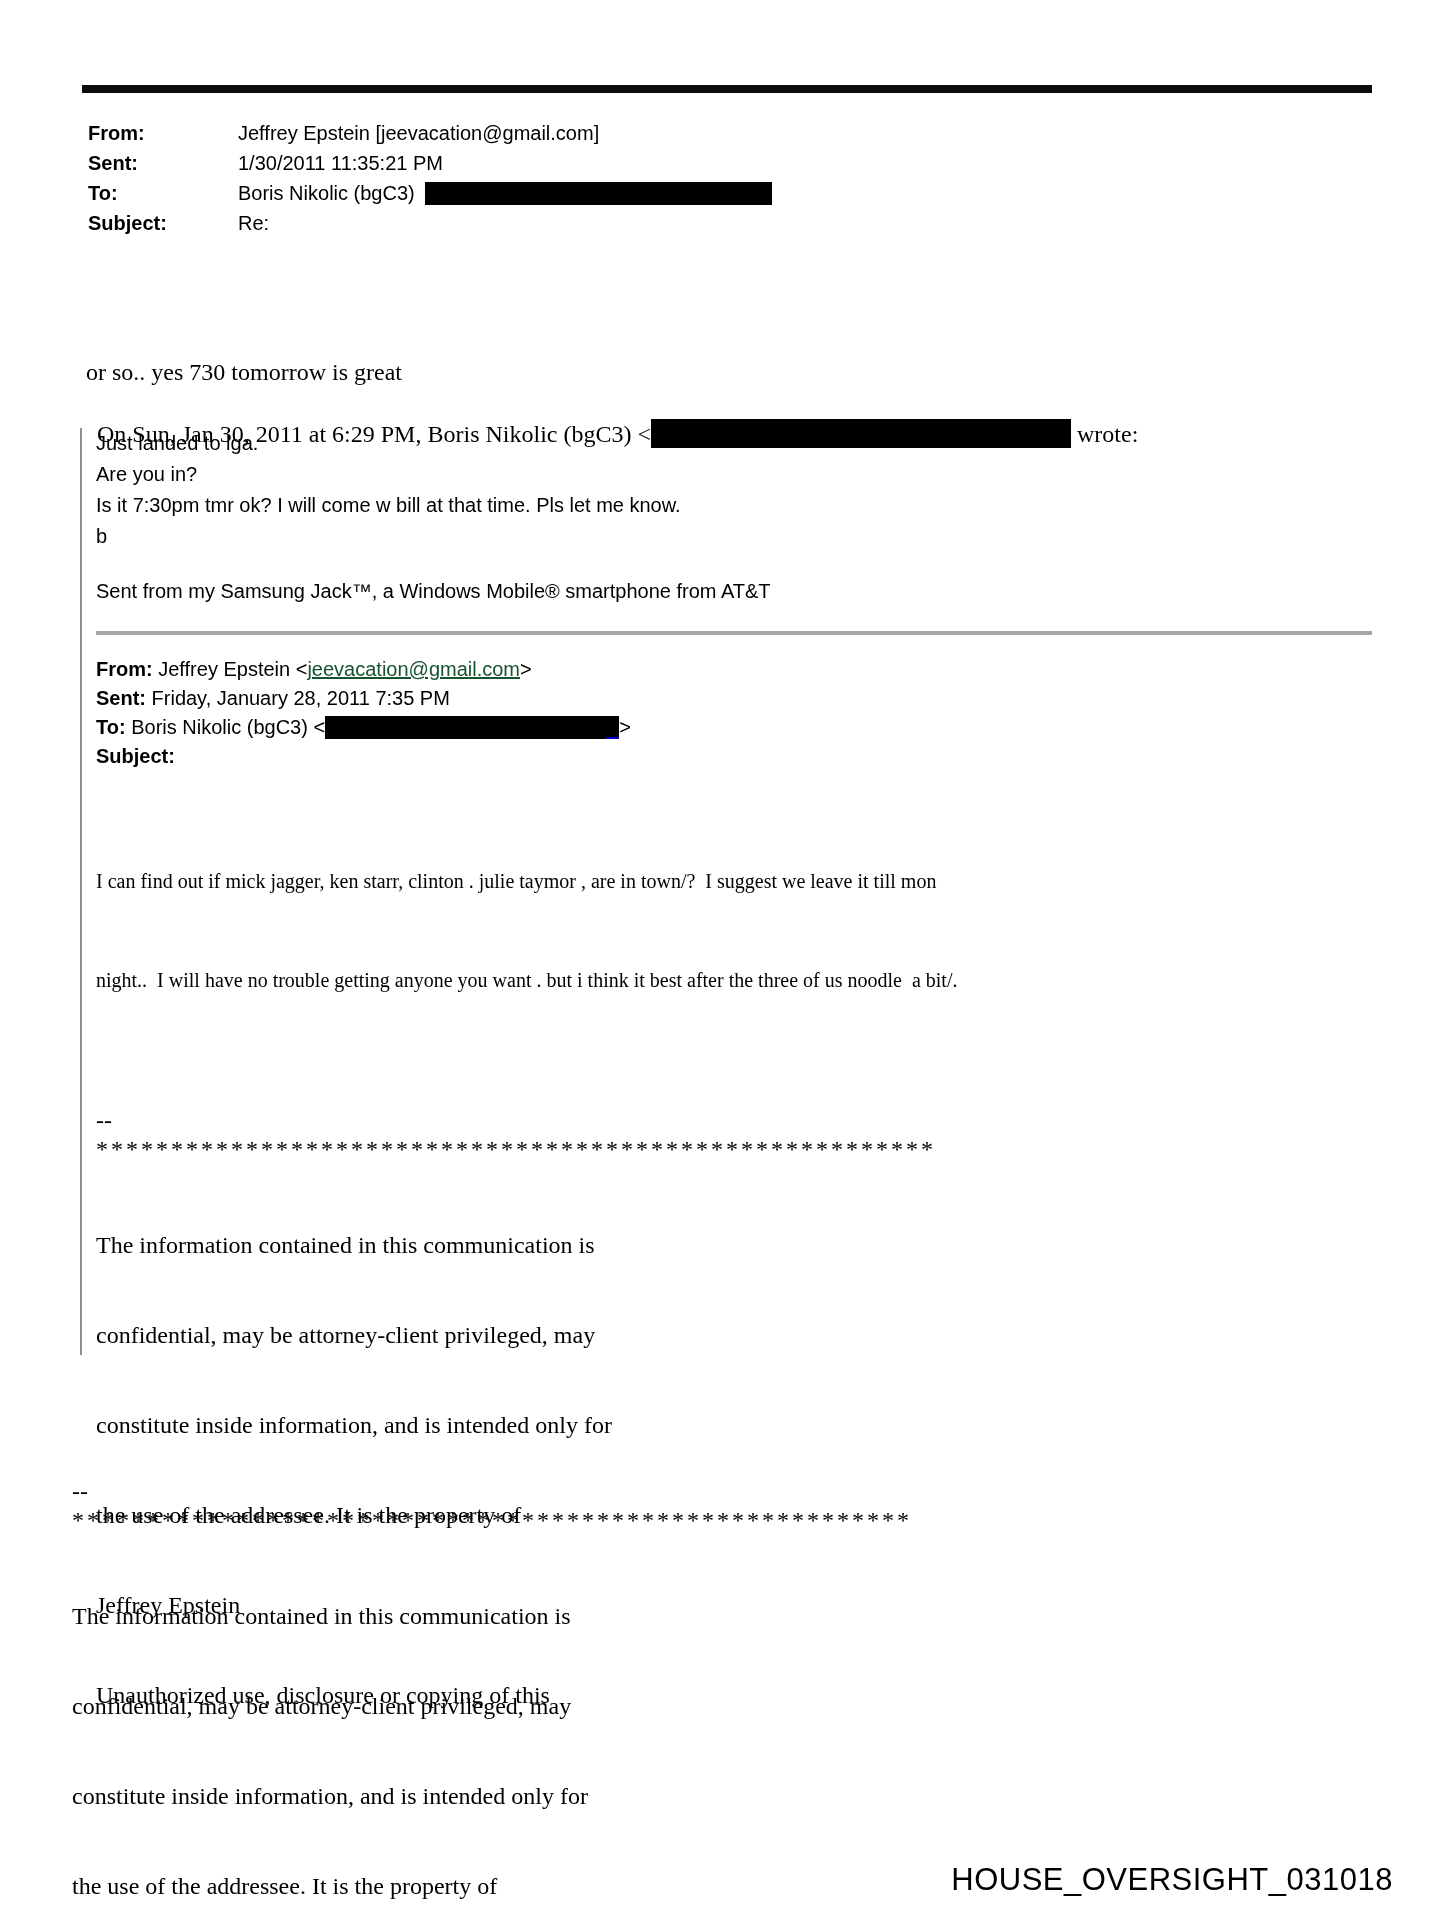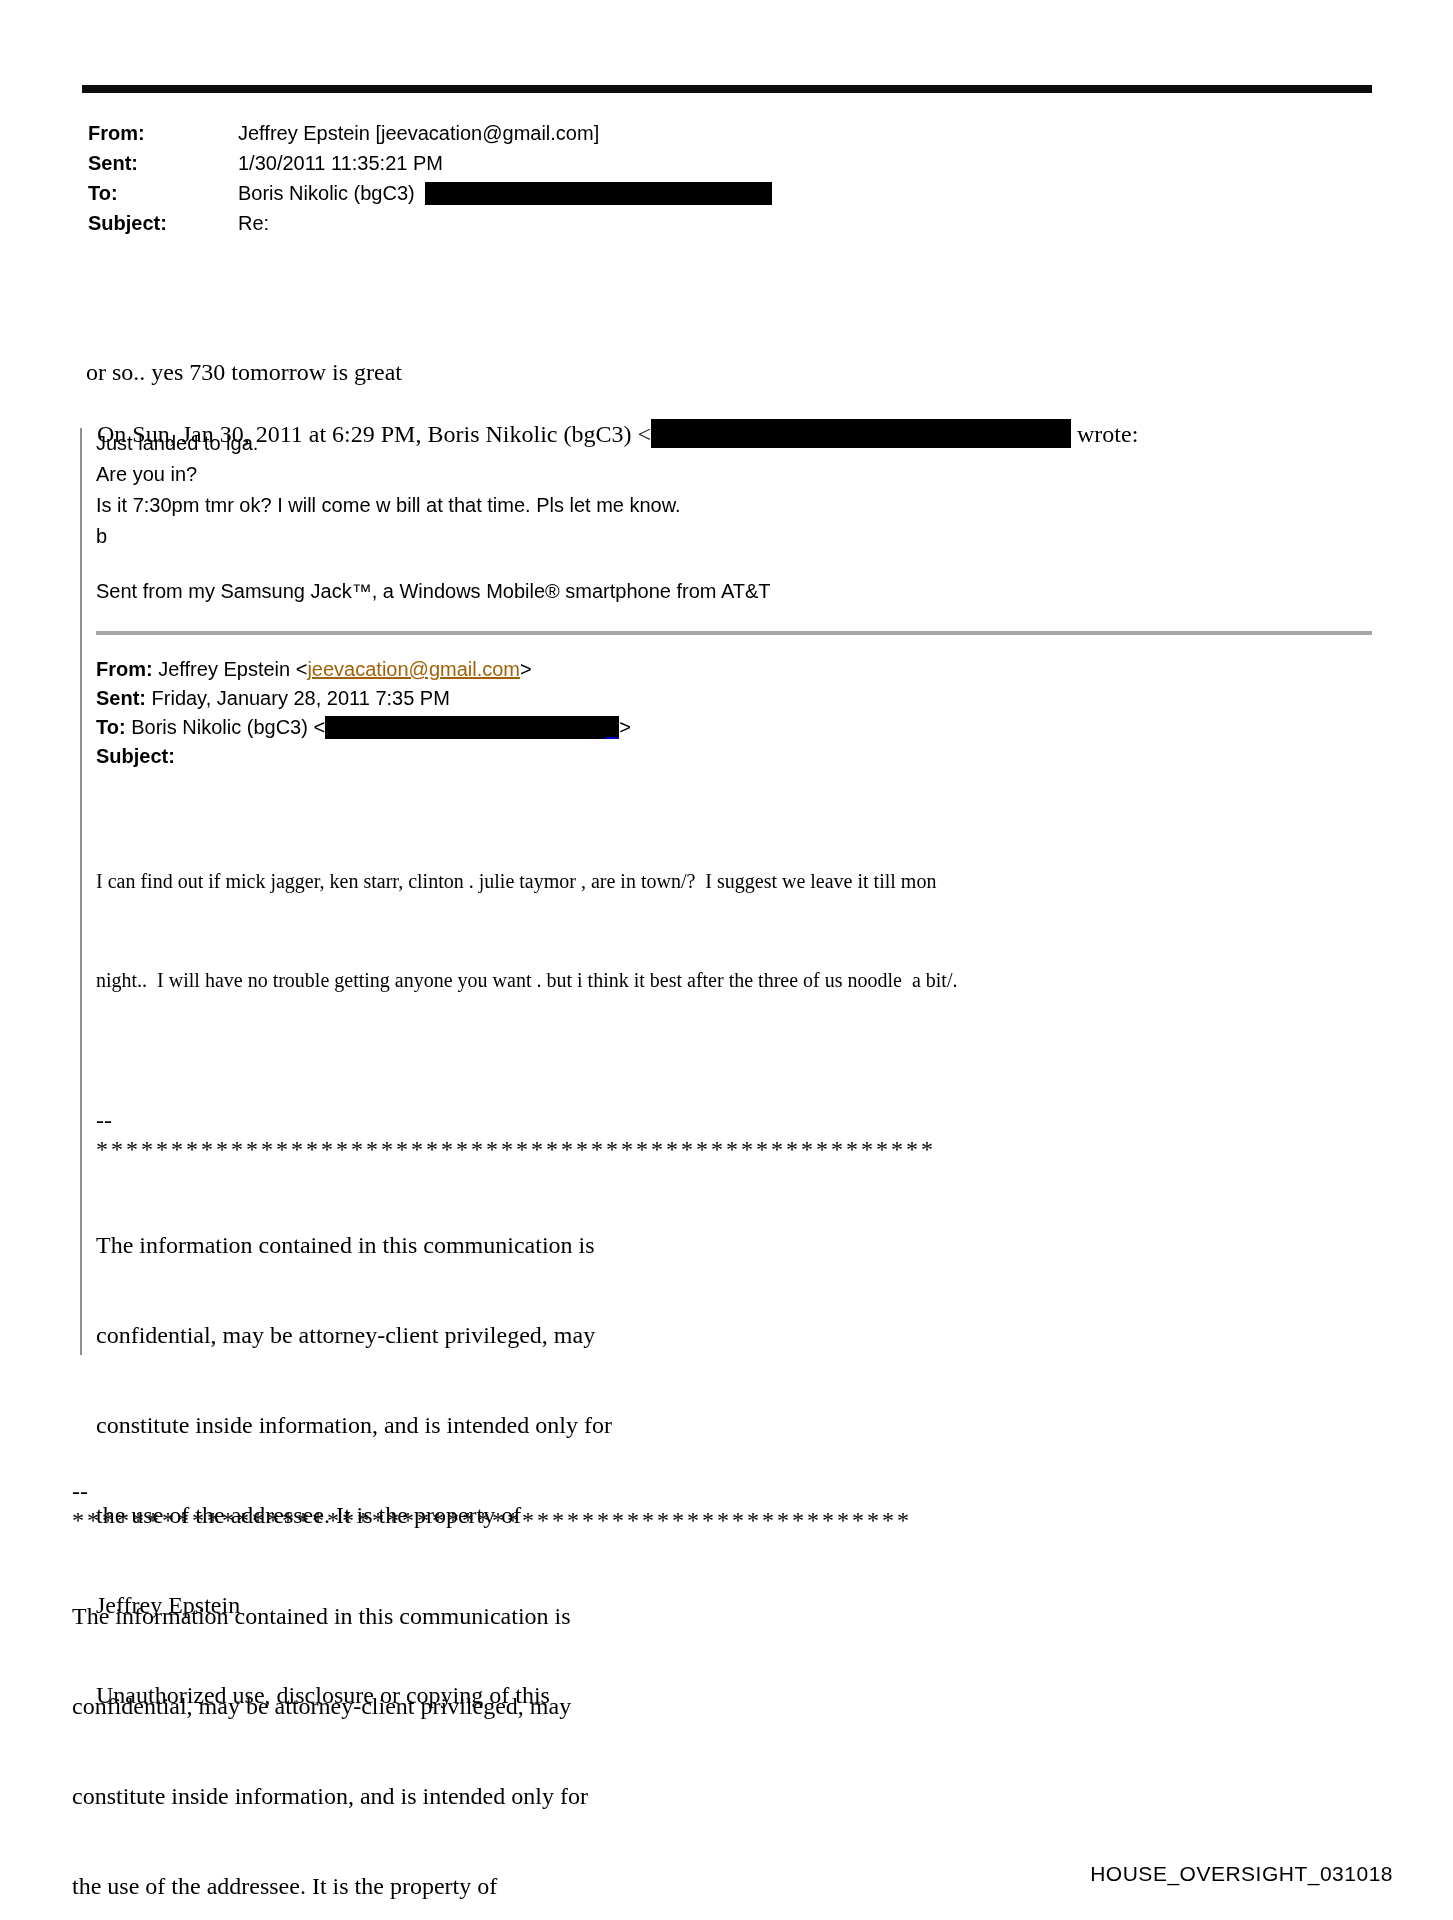--- a/index.html
+++ b/index.html
@@ -55,24 +55,24 @@
   .q-body { margin-top:28px; font-size:20px; line-height:33px; white-space:pre-wrap; }
   .sig-dashes { margin-top:44px; font-size:24px; line-height:27px; }
   .stars {
     font-size:24px; line-height:30px; letter-spacing:3px; white-space:nowrap;
   }
   .disclaimer { margin-top:6px; font-size:24px; line-height:30px; white-space:pre-wrap; }
   
   .outer-sig { position:absolute; left:72px; top:1478px; }
   .outer-sig .sig-dashes { margin-top:0; }
   .outer-sig .disclaimer { margin-top:6px; }
-  a.mail-link, .mail-link { color:#a16207; text-decoration:underline; cursor:pointer; }
+  a.mail-link, .mail-link { color:#14532d; text-decoration:underline; cursor:pointer; }
   .footer-id {
     position:absolute; top:1862px; right:60px;
-    font-size:21px; letter-spacing:0.5px;margin-left:26px;
+    font-size:31px; letter-spacing:0.5px;margin-left:26px;
   }
 </style>
 </head>
 <body>
 
 <div class="top-rule"></div>
 
 <div class="hdr">
   <div class="hdr-row">
     <span class="hdr-label">From:</span>

